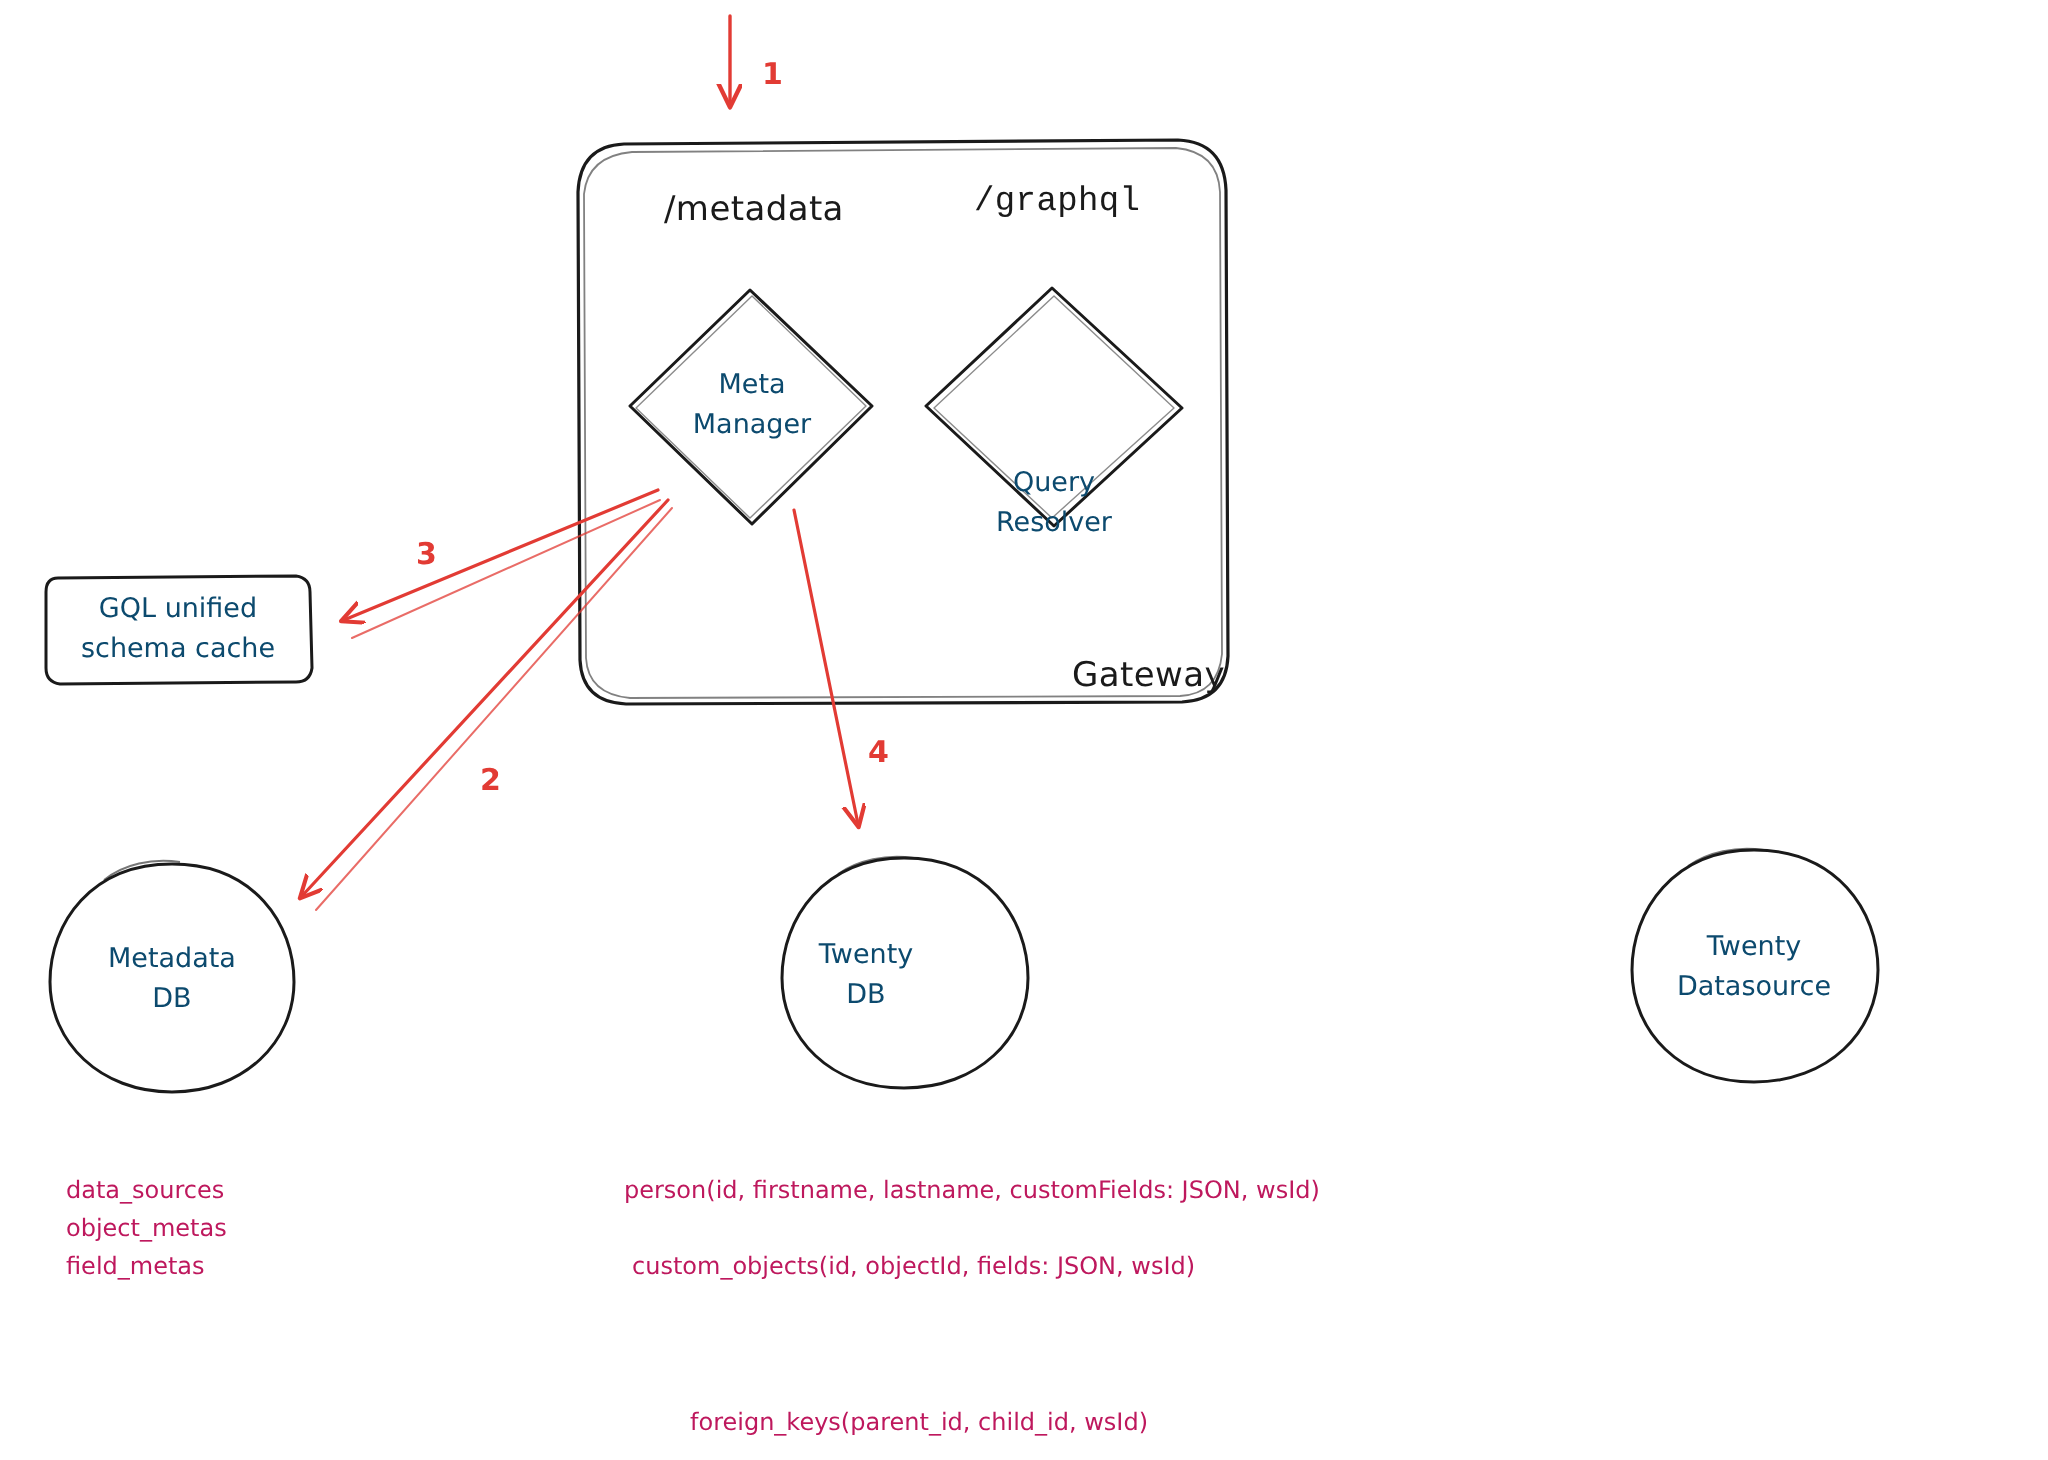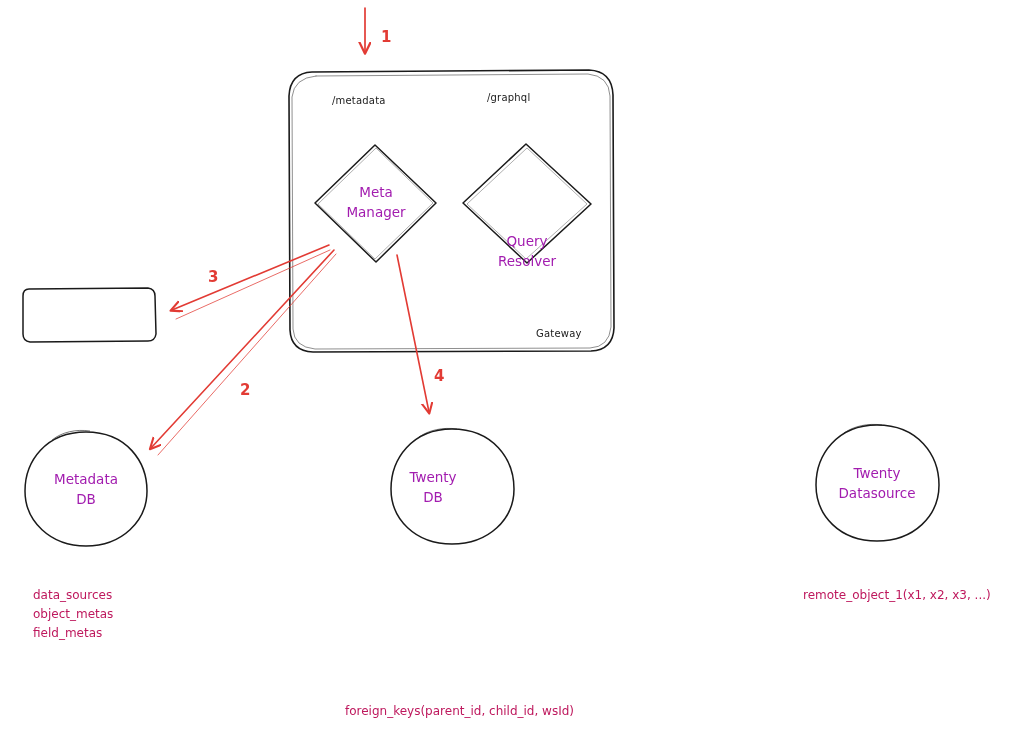--- a/index.html
+++ b/index.html
@@ -20,36 +20,36 @@
   .svg-layer {
     position: absolute;
     left: 0;
     top: 0;
     width: 1024px;
     height: 730px;
   }
   .lbl {
     position: absolute;
     color: #1a1a1a;
-    font-size: 10px;
+    font-size: 17px;
     line-height: 1.35;
     white-space: pre;
     letter-spacing: 0.2px;
   }
   .num {
     position: absolute;
     color: #e23b34;
     font-size: 15px;
     font-weight: 600;
   }
   .node-label {
     position: absolute;
     text-align: center;
     transform: translate(-50%, -50%);
-    color: #a21caf;
+    color: #0c4a6e;
     font-size: 13.5px;
     line-height: 1.45;
     white-space: pre;
   }
   .schema {
     position: absolute;
     color: #be185d;
     font-size: 12px;
     line-height: 1.6;
     white-space: pre;
@@ -114,40 +114,43 @@
       <path d="M329,245 L172,310" fill="none" stroke="#e23b34" stroke-width="1.6" stroke-linecap="round" marker-end="url(#redhead)"></path>
       <path d="M330,250 L176,319" fill="none" stroke="#e23b34" stroke-width="1" stroke-linecap="round" opacity="0.75"></path>
     </g>
 
     <g>
       <path d="M397,255 L429,412" fill="none" stroke="#e23b34" stroke-width="1.6" stroke-linecap="round" marker-end="url(#redhead)"></path>
     </g>
   </svg>
 
   <div class="lbl" style="left:332px; top:94px;">/metadata</div>
-  <div class="lbl" style="left:487px; top:91px;">/graphql</div>
+  <div class="lbl" style="left:487px; top:91px;font-family:Liberation Mono, monospace;">/graphql</div>
   <div class="lbl" style="left:536px; top:327px;">Gateway</div>
 
   <div class="node-label" style="left:376px; top:203px;">Meta
 Manager</div>
   <div class="node-label" style="left:527px; top:204px;margin-top:48px;">Query
 Resolver</div>
 
+  <div class="node-label" style="left:89px; top:315px;">GQL unified
+schema cache</div>
 
   <div class="node-label" style="left:86px; top:490px;text-align:center;">Metadata
 DB</div>
   <div class="node-label" style="left:433px; top:488px;">Twenty
 DB</div>
   <div class="node-label" style="left:877px; top:484px;">Twenty
 Datasource</div>
 
   <div class="num" style="left:381px; top:28px;">1</div>
   <div class="num" style="left:240px; top:381px;">2</div>
   <div class="num" style="left:208px; top:268px;">3</div>
   <div class="num" style="left:434px; top:367px;">4</div>
 
   <div class="schema" style="left:33px; top:586px;">data_sources
 object_metas
 field_metas</div>
-  <div class="schema" style="left:803px; top:586px;">remote_object_1(x1, x2, x3, ...)</div>
+  <div class="schema" style="left:312px; top:586px;">person(id, firstname, lastname, customFields: JSON, wsId)</div>
+  <div class="schema" style="left:316px; top:624px;">custom_objects(id, objectId, fields: JSON, wsId)</div>
   <div class="schema" style="left:345px; top:702px;">foreign_keys(parent_id, child_id, wsId)</div>
 
 </div>
 
 </body></html>

